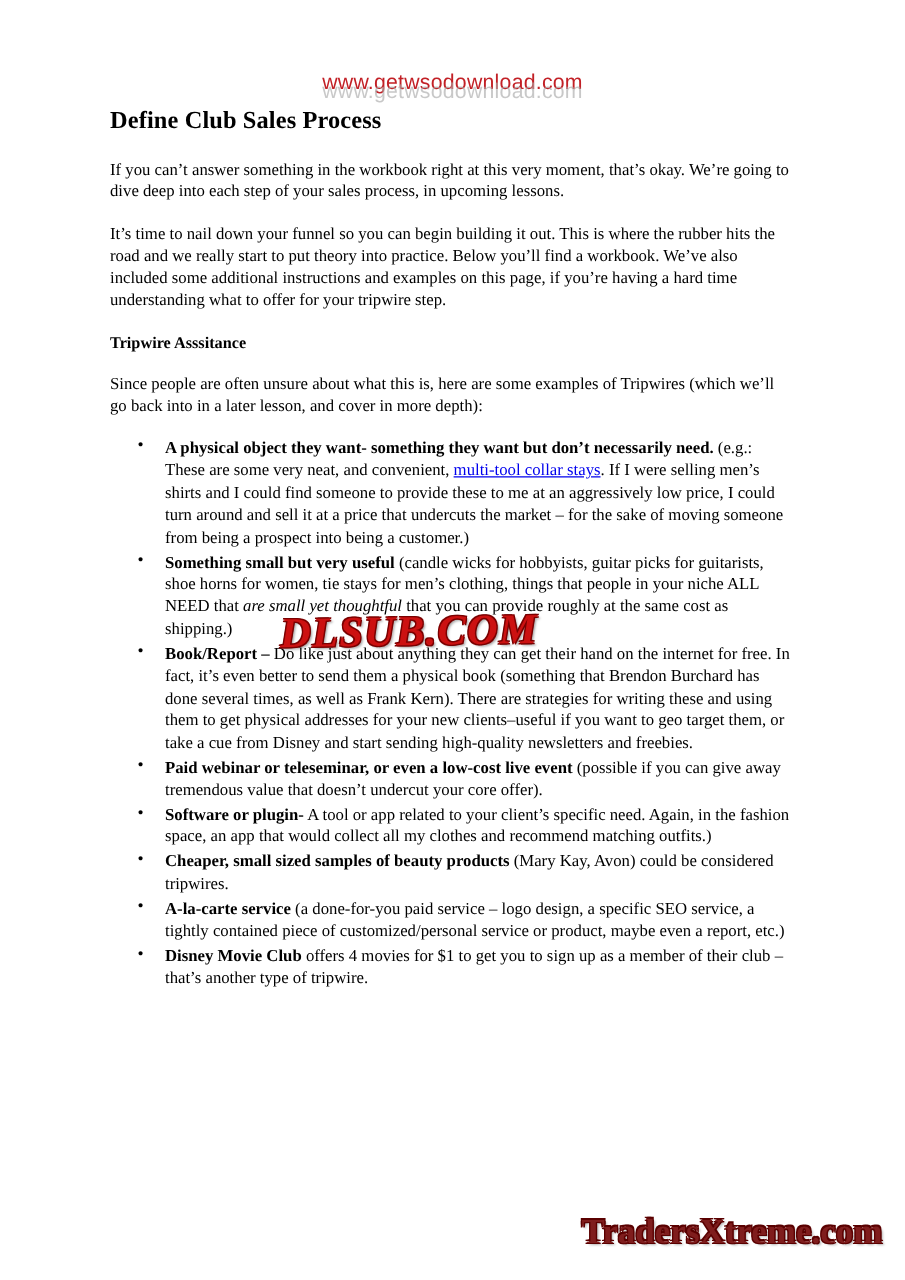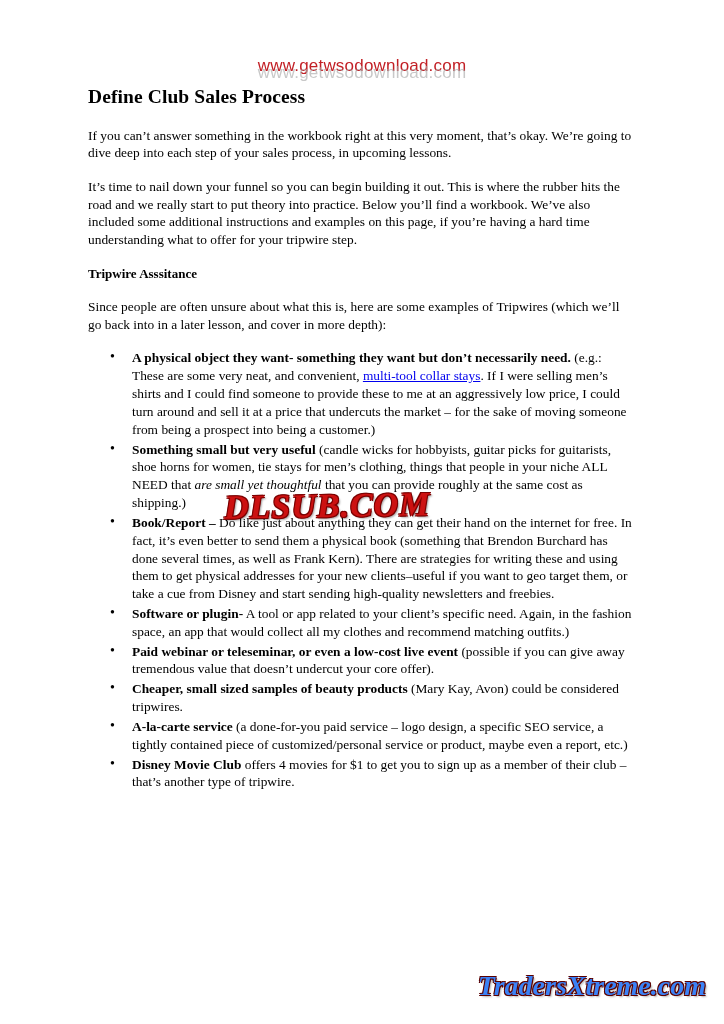--- a/index.html
+++ b/index.html
@@ -65,28 +65,27 @@
        2px  2px 2px rgba(0,0,0,0.35);
     transform: rotate(-1deg);
   }
   .wm-traders {
     position: absolute;
     bottom: 22px;
     right: 18px;
     font-family: "Liberation Serif", serif;
     font-weight: bold;
     font-size: 28px;
-    color: #3b82f6;
+    color: #7f1d1d;
     text-shadow:
       -1px -1px 0 #5a0000,
        1px -1px 0 #5a0000,
       -1px  1px 0 #5a0000,
        1px  1px 0 #5a0000,
        2px 2px 2px rgba(0,0,0,0.3);
-    font-style: italic;
   }
 
   
   .doc {
     position: absolute;
     left: 88px;
     top: 84px;
     width: 548px;
     color: #000;
     font-size: 13.4px;
@@ -162,25 +161,25 @@
 
       <li>
         <span class="b">Something small but very useful</span><span> (candle wicks for hobbyists, guitar picks for guitarists, shoe horns for women, tie stays for men’s clothing, things that people in your niche ALL NEED that </span><span class="i">are small yet thoughtful</span><span> that you can provide roughly at the same cost as shipping.)</span>
       </li>
 
       <li>
         <span class="b">Book/Report –</span><span> Do like just about anything they can get their hand on the internet for free. In fact, it’s even better to send them a physical book (something that Brendon Burchard has done several times, as well as Frank Kern).  There are strategies for writing these and using them to get physical addresses for your new clients–useful if you want to geo target them, or take a cue from Disney and start sending high-quality newsletters and freebies.</span>
       </li>
 
       <li>
-        <span class="b">Software or plugin-</span><span> A tool or app related to your client’s specific need. Again, in the fashion space, an app that would collect all my clothes and recommend matching outfits.)</span>
+        <span class="b">Paid webinar or teleseminar, or even a low-cost live event</span><span> (possible if you can give away tremendous value that doesn’t undercut your core offer).</span>
       </li>
 
       <li>
-        <span class="b">Paid webinar or teleseminar, or even a low-cost live event</span><span> (possible if you can give away tremendous value that doesn’t undercut your core offer).</span>
+        <span class="b">Software or plugin-</span><span> A tool or app related to your client’s specific need. Again, in the fashion space, an app that would collect all my clothes and recommend matching outfits.)</span>
       </li>
 
       <li>
         <span class="b">Cheaper, small sized samples of beauty products</span><span> (Mary Kay, Avon) could be considered tripwires.</span>
       </li>
 
       <li>
         <span class="b">A-la-carte service</span><span> (a done-for-you paid service – logo design, a specific SEO service, a tightly contained piece of customized/personal service or product, maybe even a report, etc.)</span>
       </li>
 

